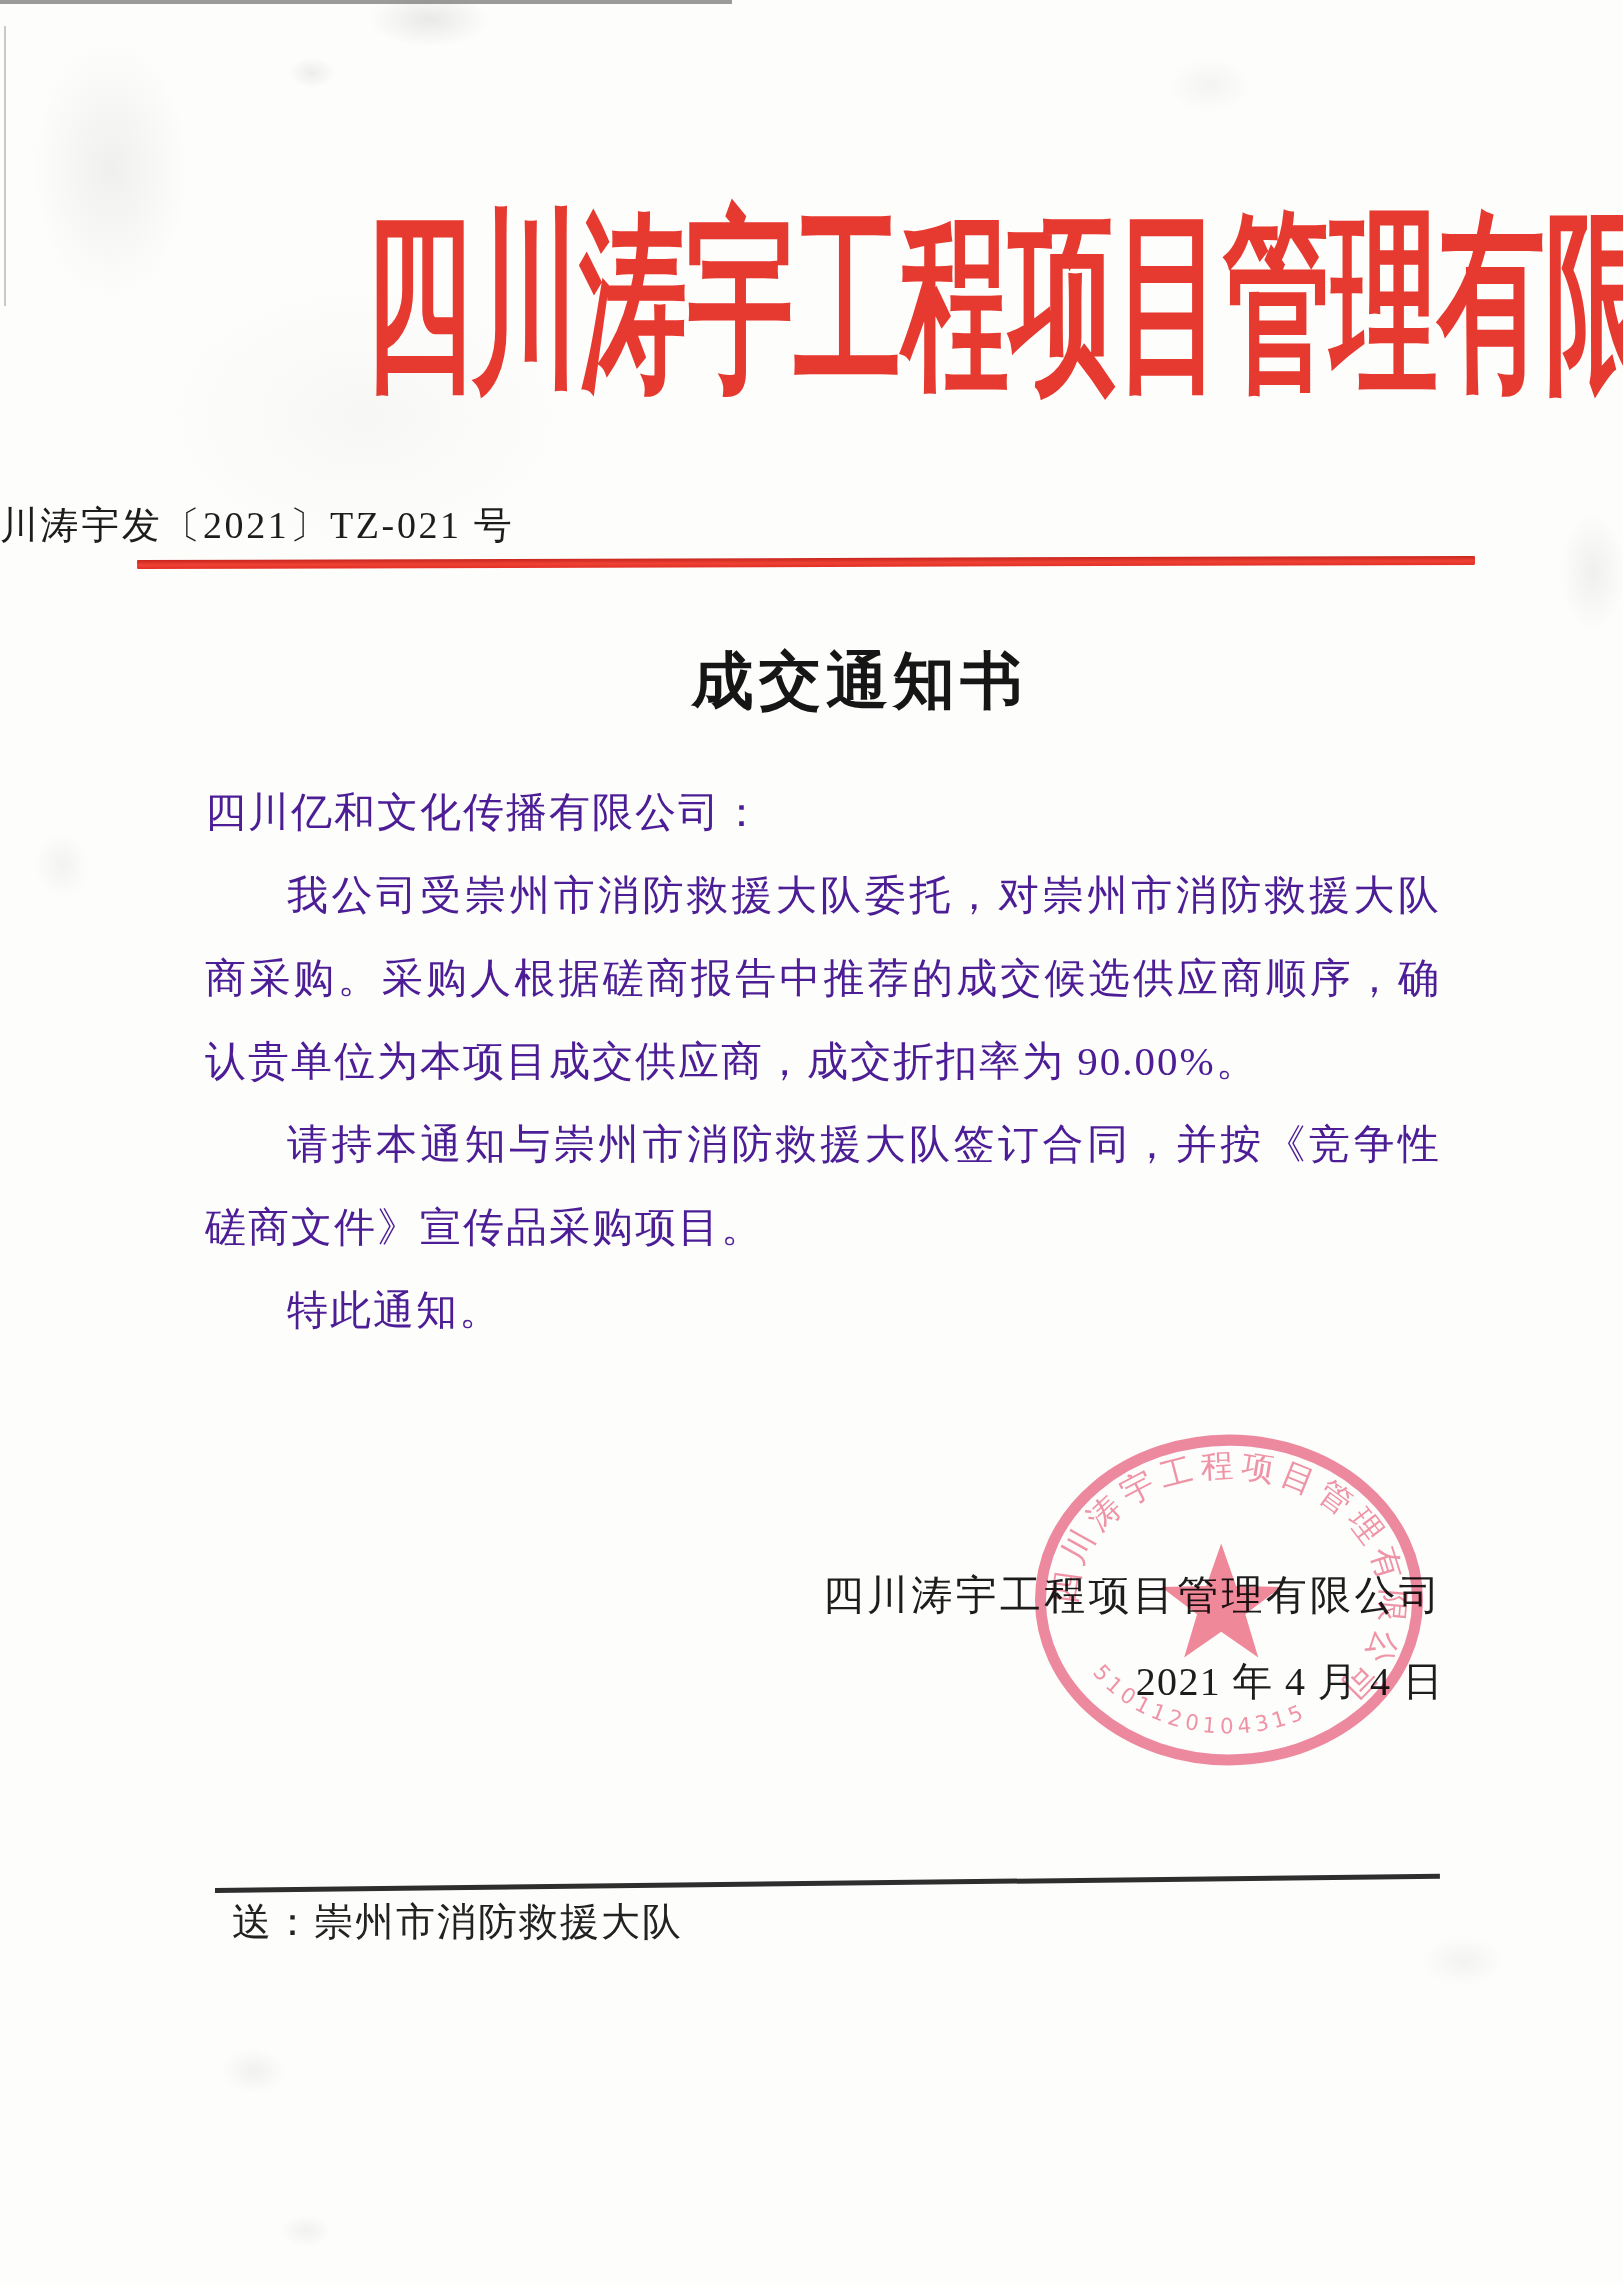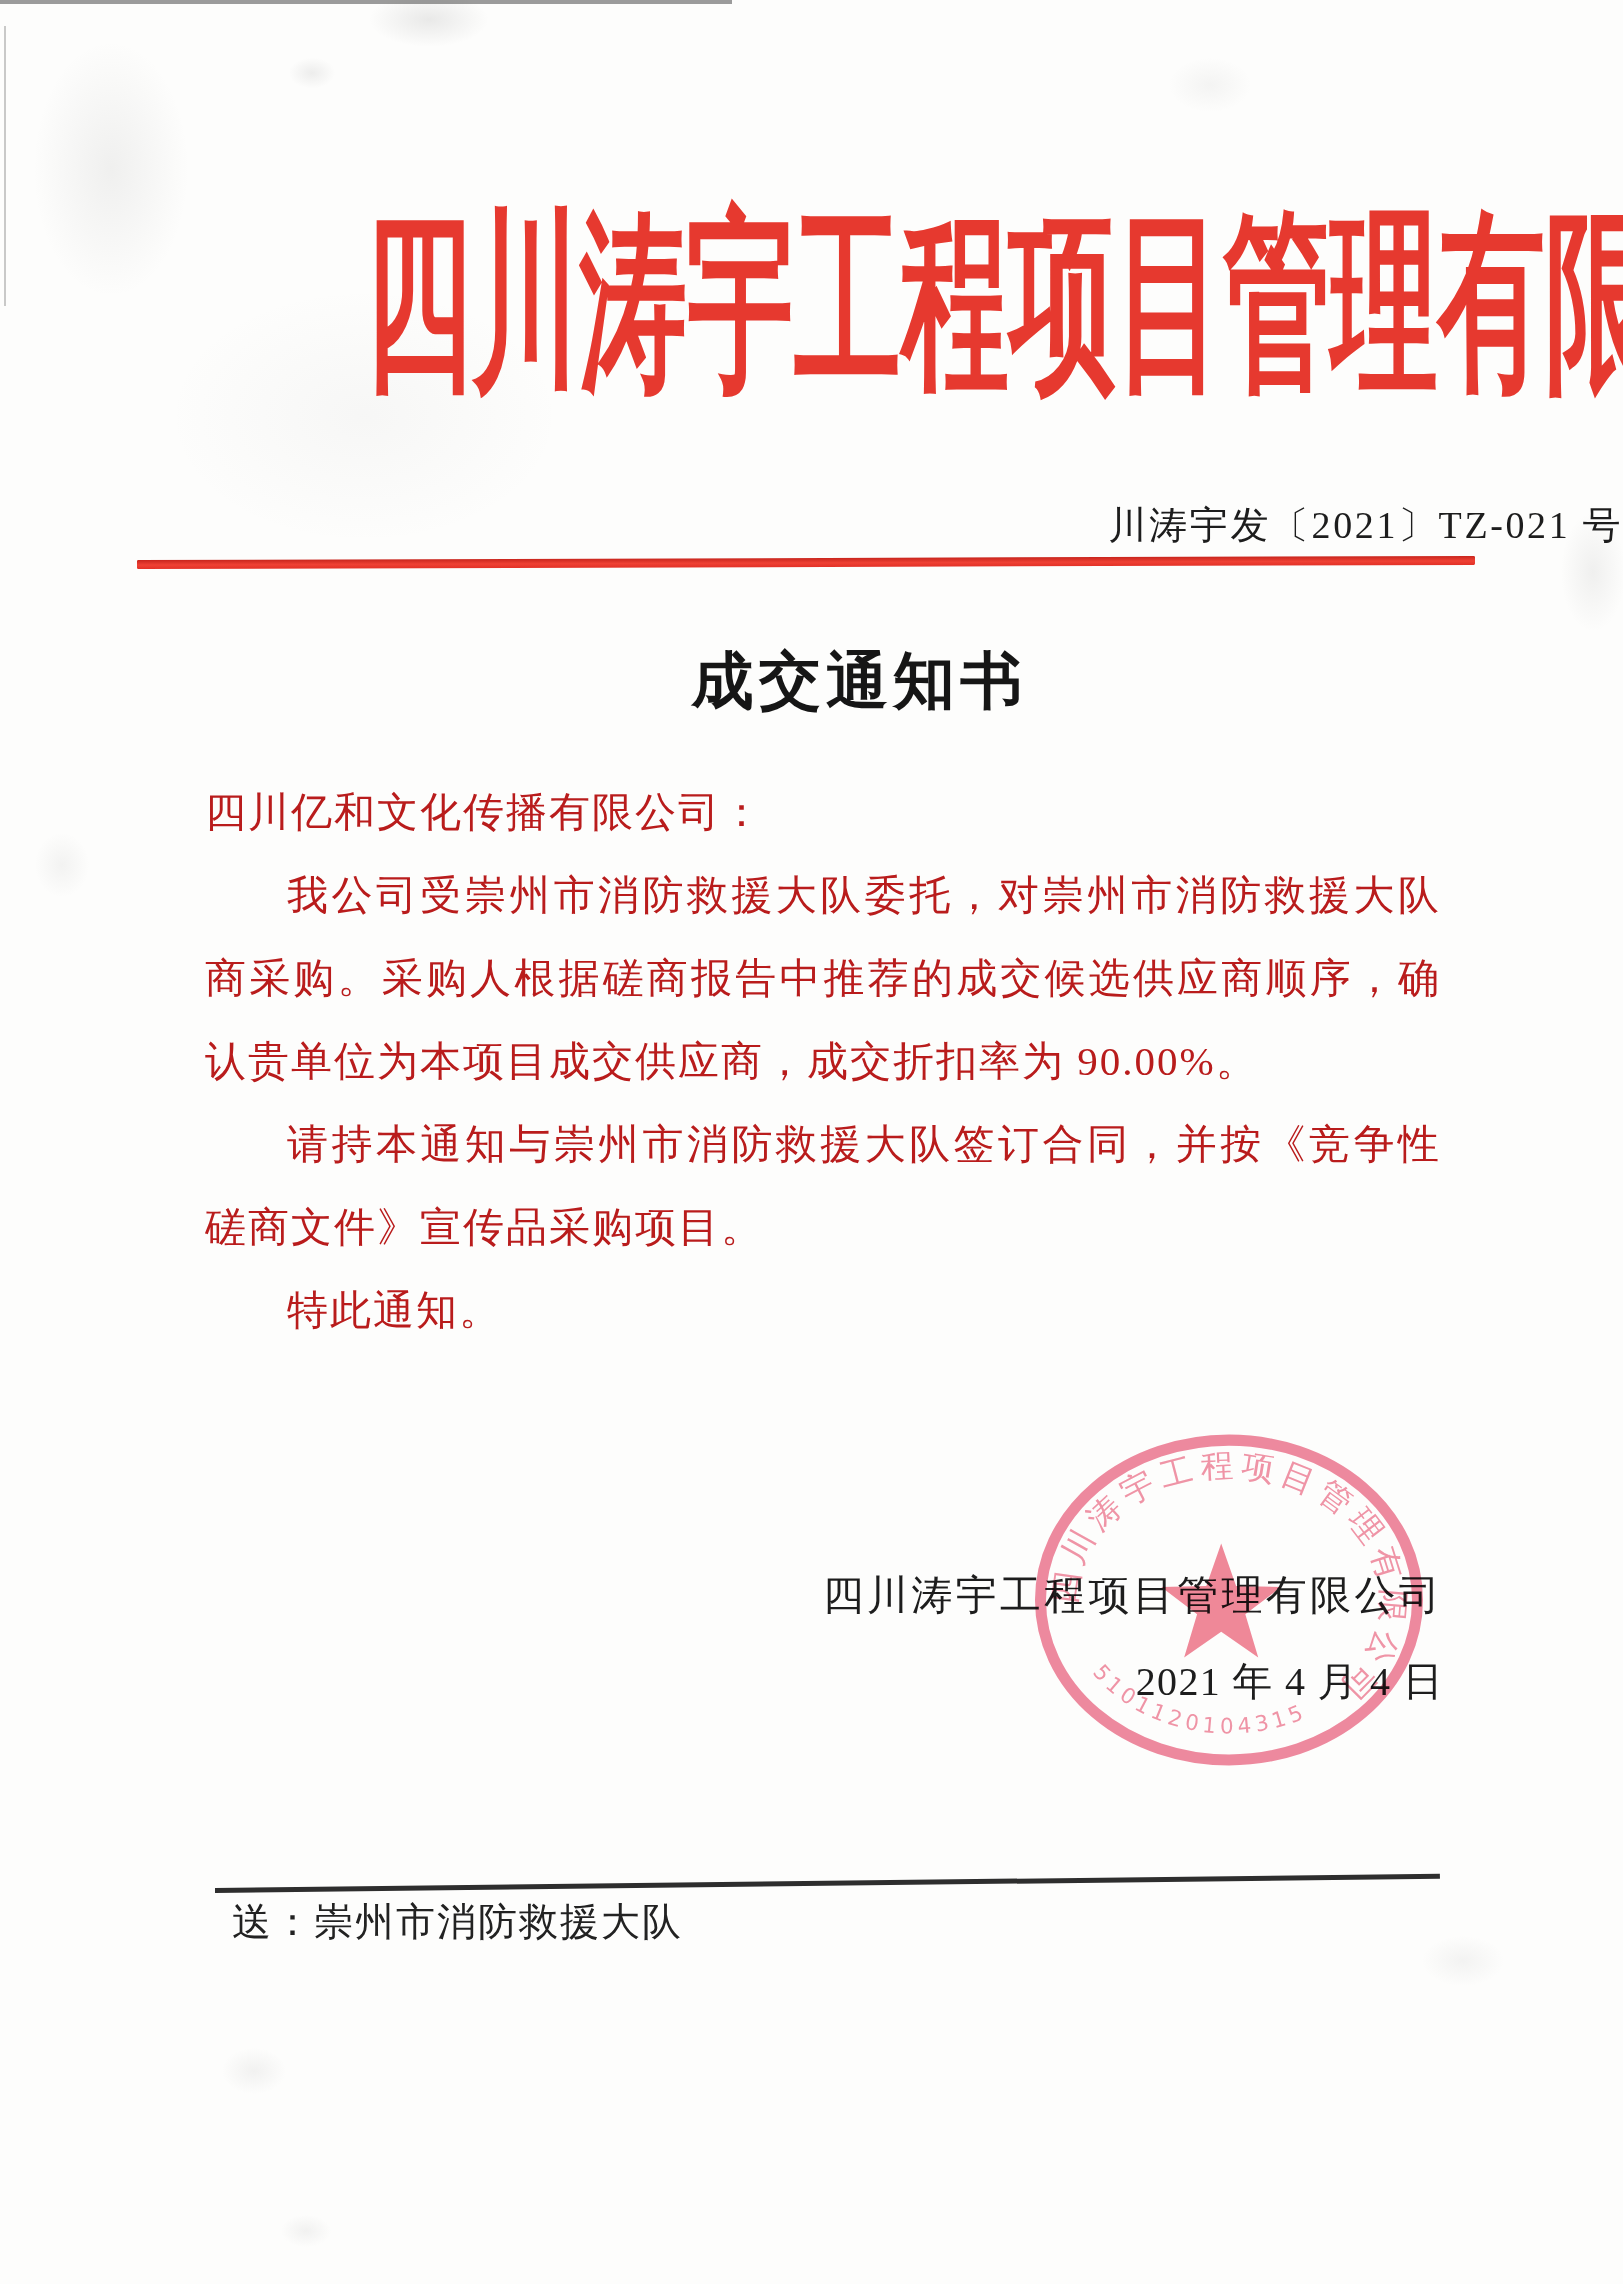--- a/index.html
+++ b/index.html
@@ -41,40 +41,40 @@
     text-align:center;line-height:202px;
     font-size:195px;font-weight:700;
     color:#e6392f;
     transform:scaleX(0.55);
     transform-origin:50% 50%;
     white-space:nowrap;
     letter-spacing:0;
   }
   .doc-number{
     position:absolute;left:0;top:501px;width:100%;
-    text-align:right;line-height:49px;
+    text-align:left;line-height:49px;
     font-size:38px;color:#1d1d1d;letter-spacing:2.6px;
     white-space:nowrap;
   }
   .red-rule{
     position:absolute;left:137px;top:558px;width:1338px;height:9px;
     background:linear-gradient(180deg,#c8251d 0%,#ef4134 55%,#e23127 100%);
     transform:rotate(-0.18deg);
     border-radius:1.3px;
   }
   .main-title{
     position:absolute;left:0;top:650px;width:100%;
     text-align:center;line-height:62px;
     font-size:62px;font-weight:700;color:#161616;letter-spacing:5.2px;
     white-space:nowrap;
     margin-left:48px;
   }
   .body-block{
     position:absolute;left:205px;top:771px;width:1236px;
-    font-size:41px;color:#b91c1c;letter-spacing:2px;
+    font-size:41px;color:#4c1d95;letter-spacing:2px;
   }
   .body-line{
     height:83px;line-height:83px;white-space:nowrap;
   }
   .body-line.fill{
     white-space:normal;
     text-align:justify;
     text-align-last:justify;
   }
   .body-line.indent{ text-indent:2em; }

